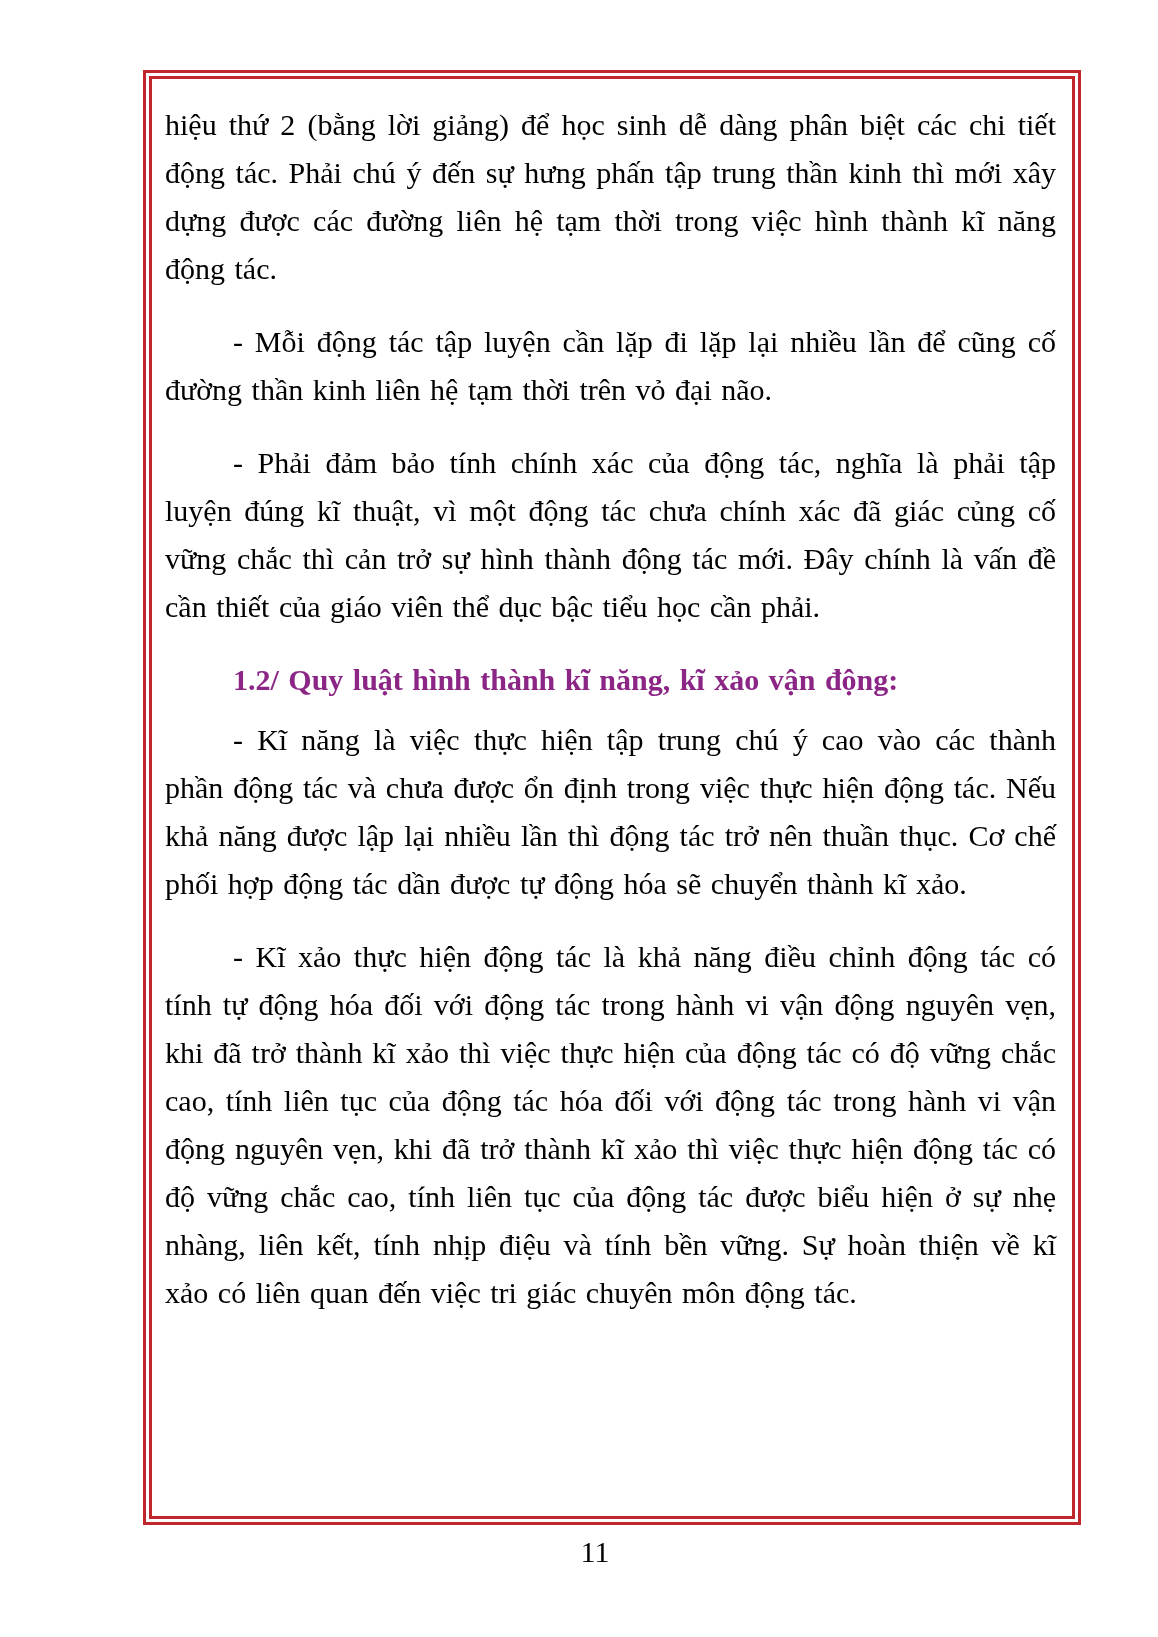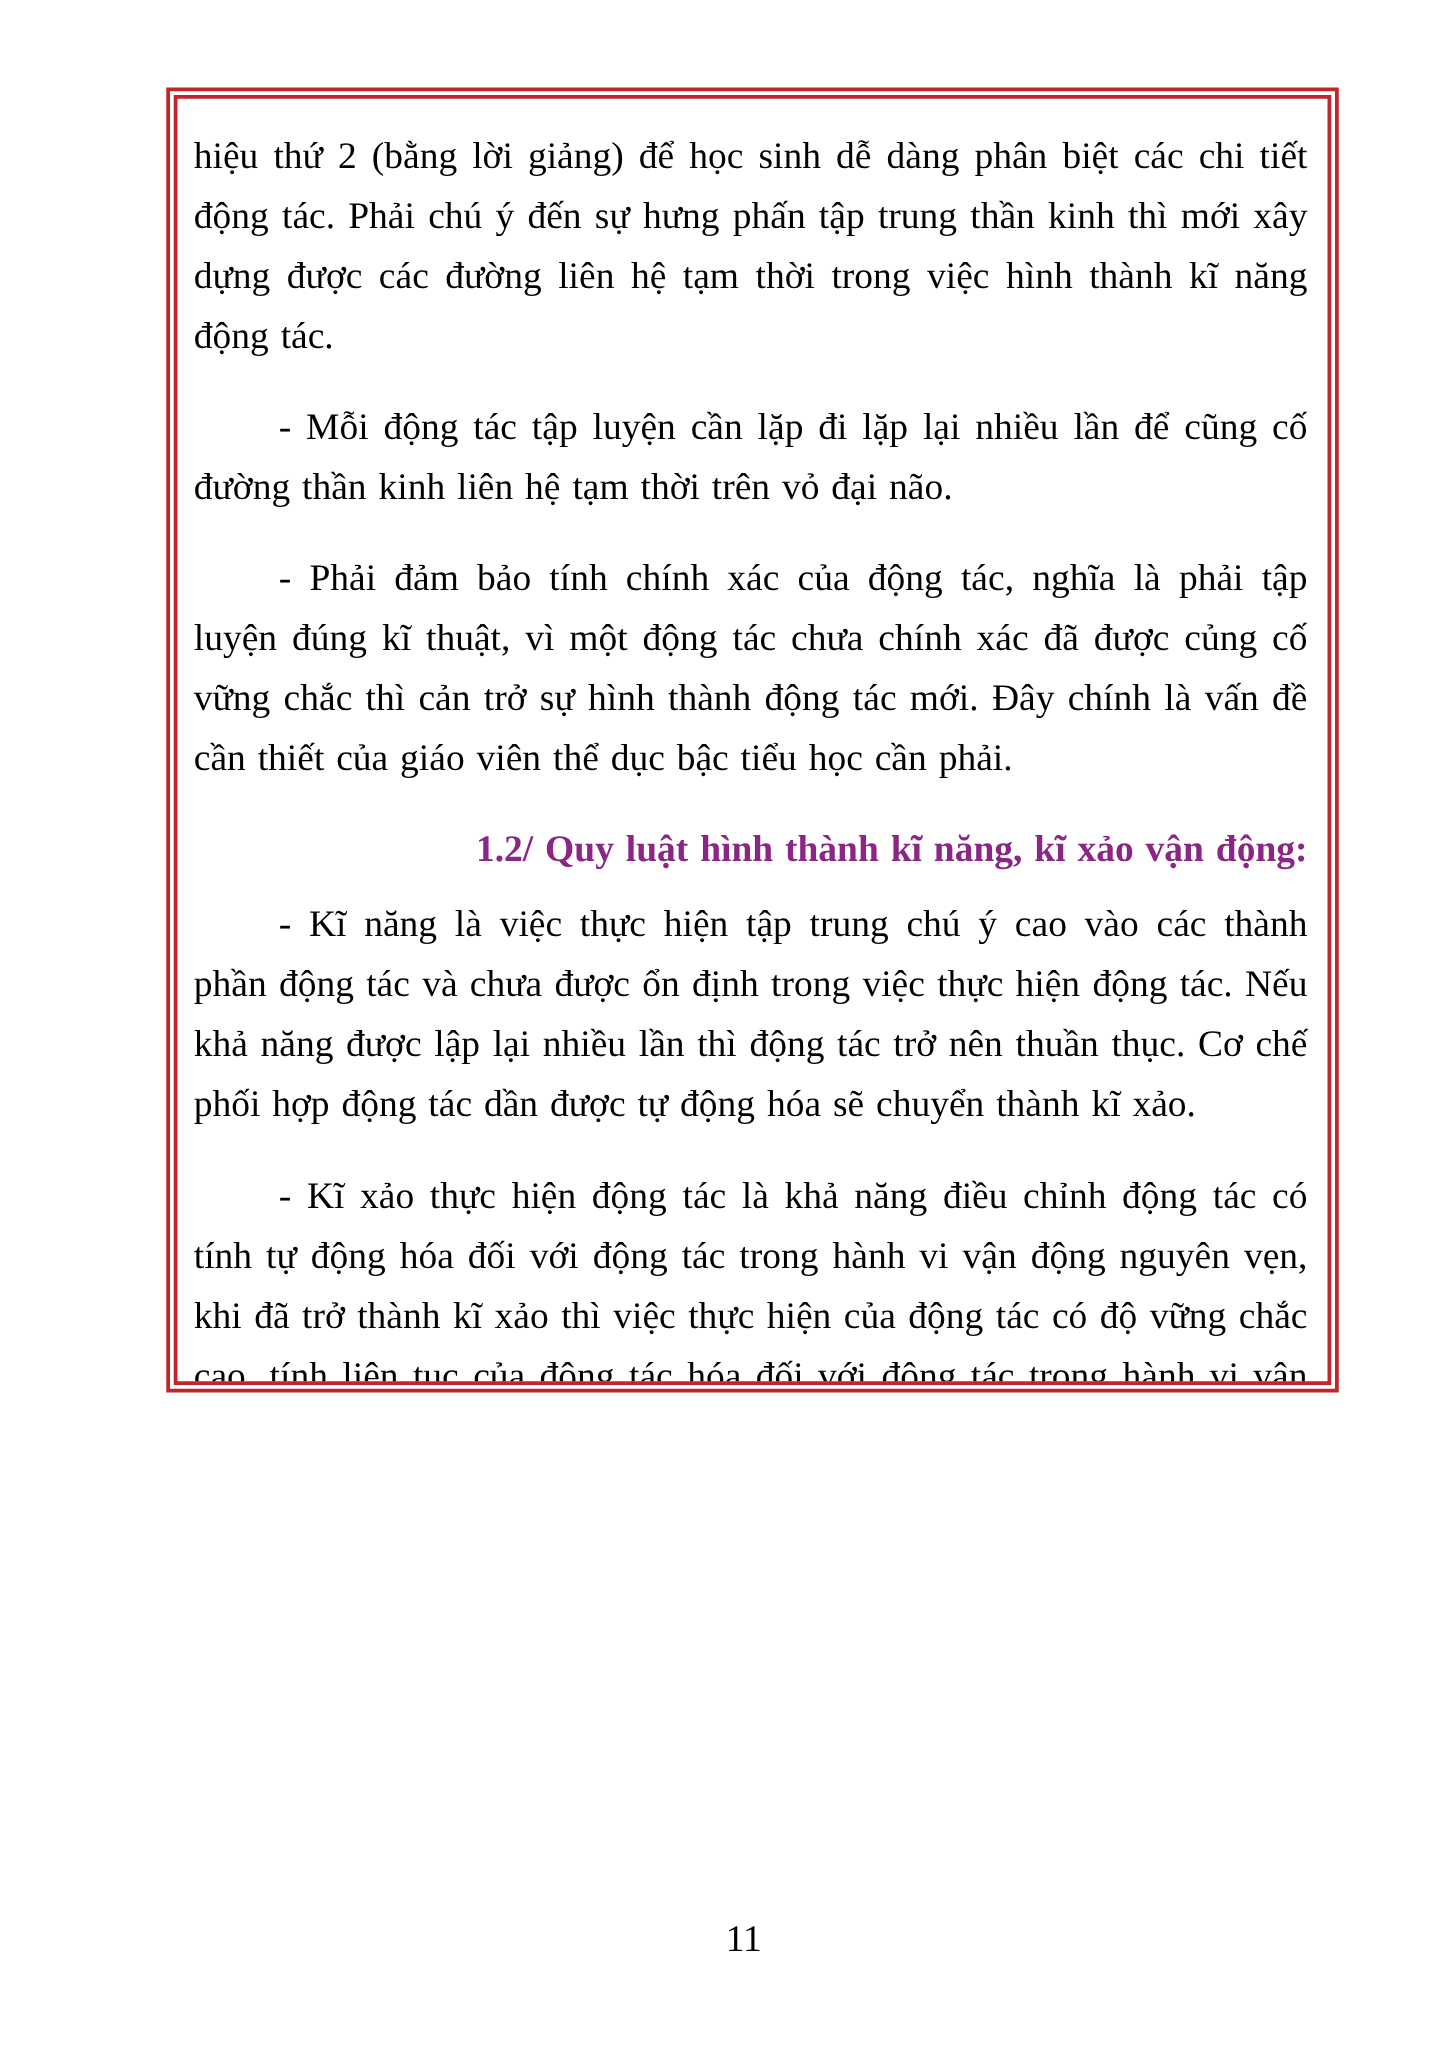--- a/index.html
+++ b/index.html
@@ -11,24 +11,24 @@
     position: relative;
     width: 1158px;
     height: 1637px;
     background: #ffffff;
     font-family: "Liberation Serif", "DejaVu Serif", serif;
     color: #000000;
     overflow: hidden;
   }
   .frame-outer {
     position: absolute;
-    left: 133px;
+    left: 143px;
     top: 70px;
     width: 938px;
-    height: 1044px;
+    height: 1455px;
     box-sizing: border-box;
     border: 3px solid var(--border-red, #c2262d);
   }
   .frame-inner {
     position: absolute;
     inset: 3px;
     border: 3px solid var(--border-red, #c2262d);
   }
   .content {
     position: absolute;
@@ -44,21 +44,21 @@
     text-align: justify;
     word-spacing: 2px;
   }
   .content p.indent {
     text-indent: 68px;
     font-family: Liberation Serif, serif;
   }
   .content p.heading {
     color: var(--heading-purple, #8b2586);
     font-weight: bold;
-    text-align: right;
+    text-align: left;
     margin-bottom: 12px;
   }
   .page-number {
     position: absolute;
     left: 16px;
     top: 1532px;
     width: 100%;
     text-align: center;
     font-size: 30px;
     line-height: 40px;
@@ -68,21 +68,21 @@
 </head>
 <body>
 
 <div class="page">
   <div class="frame-outer">
     <div class="frame-inner">
       <div class="content">
 
       <p class="">hiệu thứ 2 (bằng lời giảng) để học sinh dễ dàng phân biệt các chi tiết động tác. Phải chú ý đến sự hưng phấn tập trung thần kinh thì mới xây dựng được các đường liên hệ tạm thời trong việc hình thành kĩ năng động tác.</p>
           <p class="indent">- Mỗi động tác tập luyện cần lặp đi lặp lại nhiều lần để cũng cố đường thần kinh liên hệ tạm thời trên vỏ đại não.</p>
-          <p class="indent">- Phải đảm bảo tính chính xác của động tác, nghĩa là phải tập luyện đúng kĩ thuật, vì một động tác chưa chính xác đã được củng cố vững chắc thì cản trở sự hình thành động tác mới. Đây chính là vấn đề cần thiết của giáo viên thể dục bậc tiểu học cần phải.</p>
+          <p class="indent">- Phải đảm bảo tính chính xác của động tác, nghĩa là phải tập luyện đúng kĩ thuật, vì một động tác chưa chính xác đã giác củng cố vững chắc thì cản trở sự hình thành động tác mới. Đây chính là vấn đề cần thiết của giáo viên thể dục bậc tiểu học cần phải.</p>
           <p class="heading indent">1.2/ Quy luật hình thành kĩ năng, kĩ xảo vận động:</p>
           <p class="indent">- Kĩ năng là việc thực hiện tập trung chú ý cao vào các thành phần động tác và chưa được ổn định trong việc thực hiện động tác. Nếu khả năng được lập lại nhiều lần thì động tác trở nên thuần thục. Cơ chế phối hợp động tác dần được tự động hóa sẽ chuyển thành kĩ xảo.</p>
           <p class="indent">- Kĩ xảo thực hiện động tác là khả năng điều chỉnh động tác có tính tự động hóa đối với động tác trong hành vi vận động nguyên vẹn, khi đã trở thành kĩ xảo thì việc thực hiện của động tác có độ vững chắc cao, tính liên tục của động tác hóa đối với động tác trong hành vi vận động nguyên vẹn, khi đã trở thành kĩ xảo thì việc thực hiện động tác có độ vững chắc cao,  tính liên tục của động tác được biểu hiện ở sự nhẹ nhàng, liên kết, tính nhịp điệu và tính bền vững. Sự hoàn thiện về kĩ xảo có liên quan đến việc tri giác chuyên môn động tác.</p>
         </div>
     </div>
   </div>
   <div class="page-number">11</div>
 </div>
 
 </body></html>

